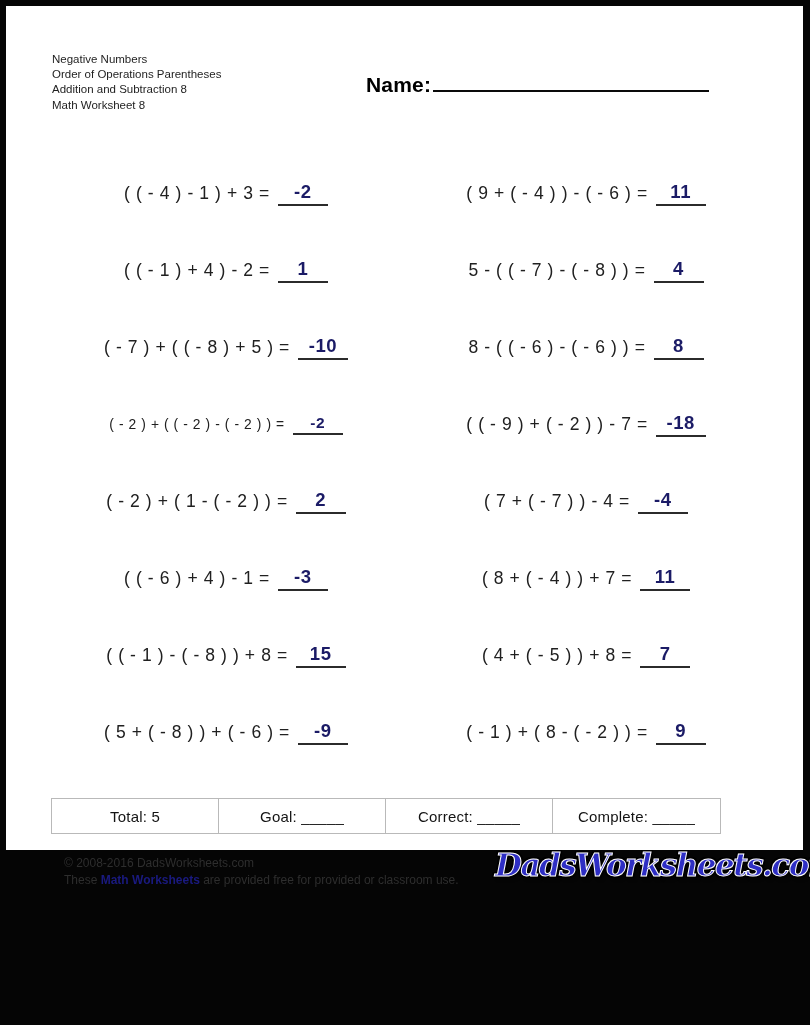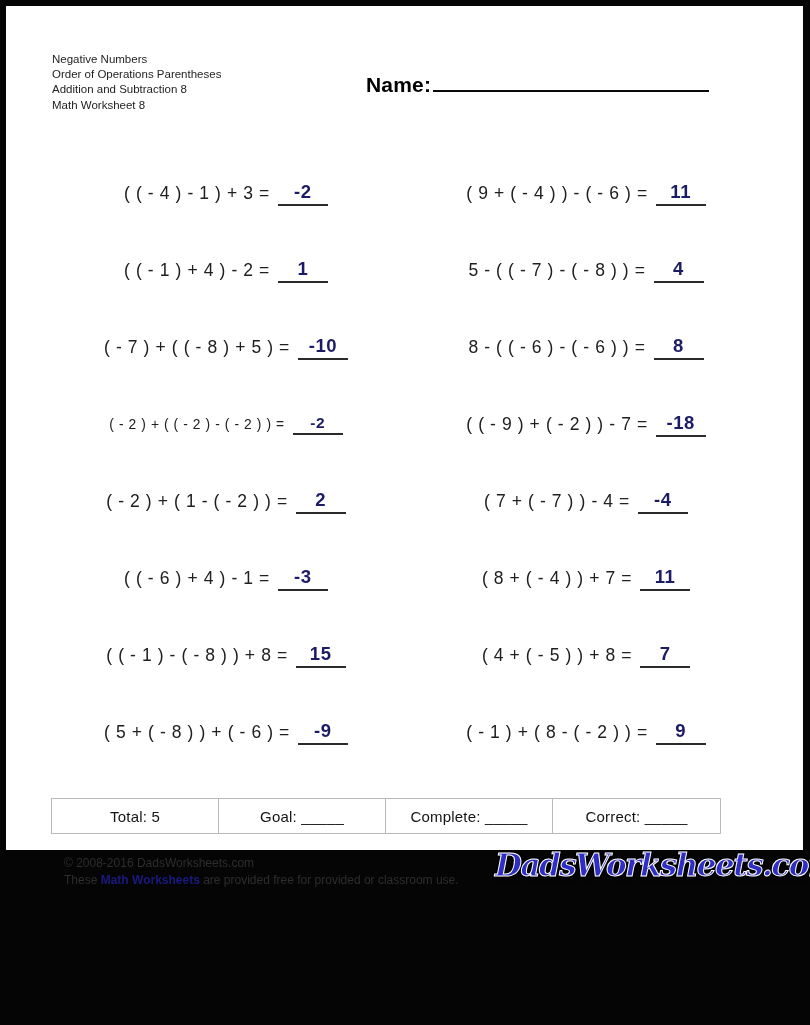--- a/index.html
+++ b/index.html
@@ -165,22 +165,22 @@
     <div class="prob">
       <span class="expr">( - 1 ) + ( 8 - ( - 2 ) ) =</span>
       <span class="ansblank"><span class="ansv">9</span></span>
     </div>
 
   </div>
 
   <div class="stats">
     <div class="cell">Total: 5</div>
     <div class="cell">Goal: _____</div>
+    <div class="cell">Correct: _____</div>
     <div class="cell">Complete: _____</div>
-    <div class="cell">Correct: _____</div>
   </div>
 
   <div class="footer">
     <div>© 2008-2016 DadsWorksheets.com</div>
     <div><span>These </span><span class="mw-link">Math Worksheets</span><span> are provided free for provided or classroom use.</span></div>
   </div>
 
   <div class="logo">DadsWorksheets.com</div>
 
 </div>

